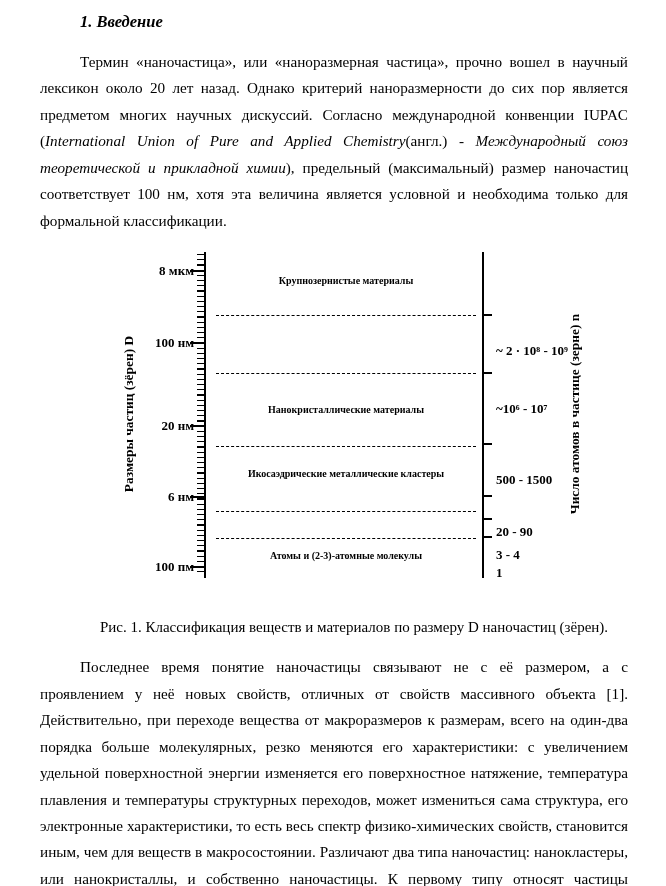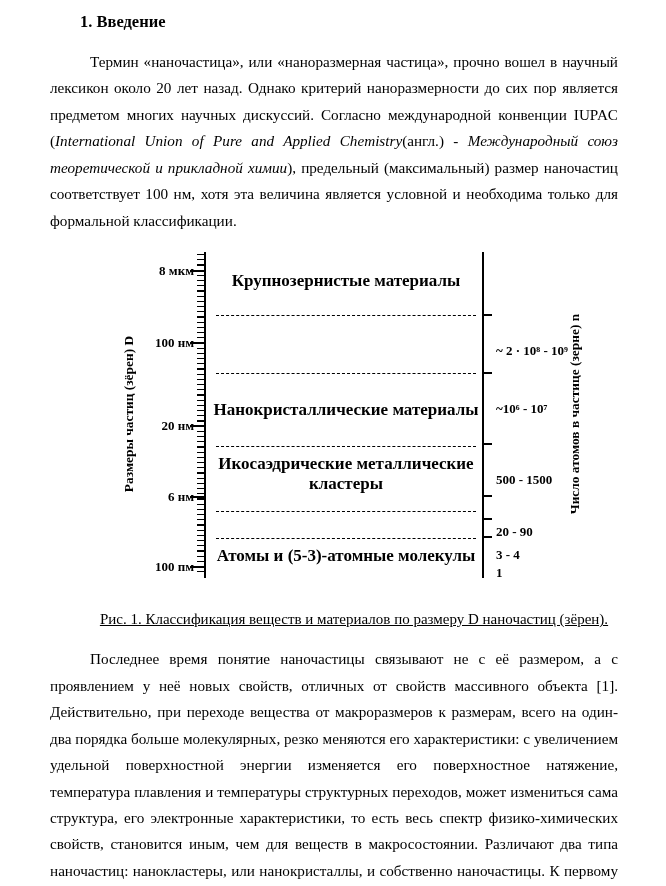--- a/index.html
+++ b/index.html
@@ -9,27 +9,28 @@
     width: 666px; height: 886px;
     overflow: hidden;
     background: #fff;
     color: #000;
     padding: 6px 38px 0 40px;
     font-family: "Liberation Serif", "DejaVu Serif", serif;
   }
   .heading {
     font-size: 16.5px; font-weight: 700;
     margin: 6px 0 17px 40px;
+    font-style: italic;
   }
   .para {
     font-size: 15.2px;
     line-height: 1.74;
     text-align: justify;
     text-indent: 40px;
-    margin: 10px;
+    margin: 0;
   }
   .it { font-style: italic; }
 
   
   .figure { position: relative; height: 334px; margin: 14px 0 0; font-weight: 700; }
   .axis { position: absolute; width: 1.6px; background: #000; top: 4px; height: 326px; }
   .axis.left  { left: 164px; }
   .axis.right { left: 442px; }
   .tickstrip {
     position: absolute; left: 157px; width: 7px; top: 6px; height: 322px;
@@ -37,35 +38,35 @@
   }
   .majortick { position: absolute; height: 1.8px; background: #000; }
   .majortick.l { left: 150px; width: 14px; }
   .majortick.r { left: 443px; width: 9px; }
   .fig-size {
     position: absolute; left: 80px; width: 74px; text-align: right;
     font-size: 13px; transform: translateY(-50%); white-space: nowrap;
   }
   .fig-cat {
     position: absolute; left: 172px; width: 268px; text-align: center;
-    font-size: 17px; line-height: 1.15; transform: translateY(-50%);
+    font-size: 10px; line-height: 1.15; transform: translateY(-50%);
   }
   .fig-count {
     position: absolute; left: 456px; font-size: 13px;
     transform: translateY(-50%); white-space: nowrap; margin-top: 36px;
   }
   .dash { position: absolute; left: 176px; width: 260px; border-top: 1.7px dashed #000; }
   .axis-label {
     position: absolute; width: 330px; text-align: center; font-size: 13.4px;
     transform: rotate(-90deg); white-space: nowrap;
   }
   .axis-label.left  { left: -76px; top: 158px; }
   .axis-label.right { left: 370px; top: 158px; }
 
-  .caption { font-size: 15px; text-align: center; margin: 24px 0 14px; text-decoration: underline; }
+  .caption { font-size: 15px; text-align: center; margin: 32px 0 14px; }
 </style>
 </head>
 <body>
 
 <div class="page">
 
   <h1 class="heading">1. Введение</h1>
 
   <p class="para"><span>Термин «наночастица», или «наноразмерная частица», прочно вошел в научный лексикон около 20 лет назад. Однако критерий наноразмерности до сих пор является предметом многих научных дискуссий. Согласно международной конвенции IUPAC (</span><span class="it">International Union of Pure and Applied Chemistry</span><span>(англ.) - </span><span class="it">Международный союз теоретической и прикладной химии</span><span>), предельный (максимальный) размер наночастиц соответствует 100 нм, хотя эта величина является условной и необходима только для формальной классификации.</span></p>
 
@@ -89,21 +90,21 @@
     <div class="fig-size" style="top:319px">100 пм</div>
 
     <div class="fig-cat" style="top:33px">Крупнозернистые материалы</div>
     <div class="dash" style="top:67px"></div>
     <div class="dash" style="top:125px"></div>
     <div class="fig-cat" style="top:162px">Нанокристаллические материалы</div>
     <div class="dash" style="top:198px"></div>
     <div class="fig-cat" style="top:226px">Икосаэдрические металлические кластеры</div>
     <div class="dash" style="top:263px"></div>
     <div class="dash" style="top:290px"></div>
-    <div class="fig-cat" style="top:308px">Атомы и (5-3)-атомные молекулы</div>
+    <div class="fig-cat" style="top:308px">Атомы и (2-3)-атомные молекулы</div>
 
     <div class="axis right"></div>
     <div class="majortick r" style="top:66px"></div>
     <div class="majortick r" style="top:124px"></div>
     <div class="majortick r" style="top:195px"></div>
     <div class="majortick r" style="top:247px"></div>
     <div class="majortick r" style="top:270px"></div>
     <div class="majortick r" style="top:288px"></div>
 
     <div class="fig-count" style="top:67px">~ 2 · 10⁸ - 10⁹</div>

